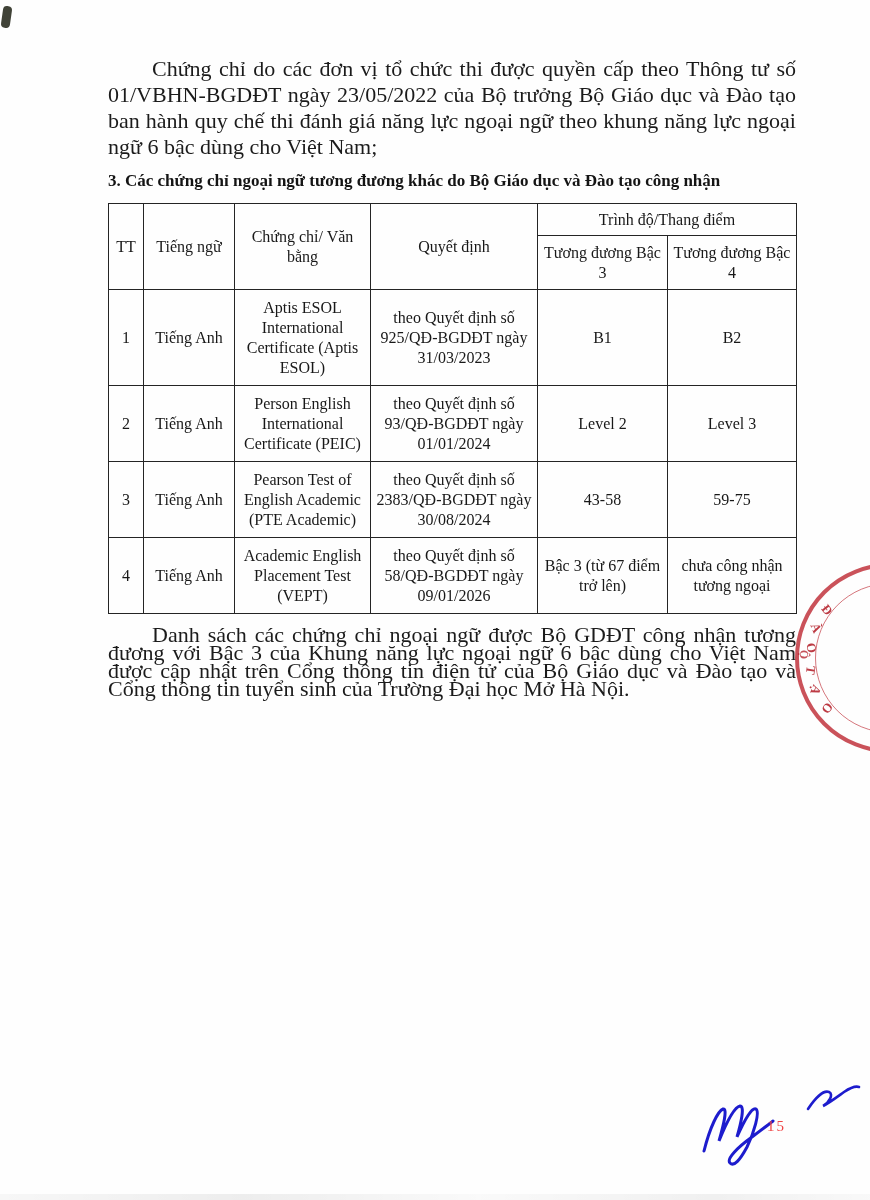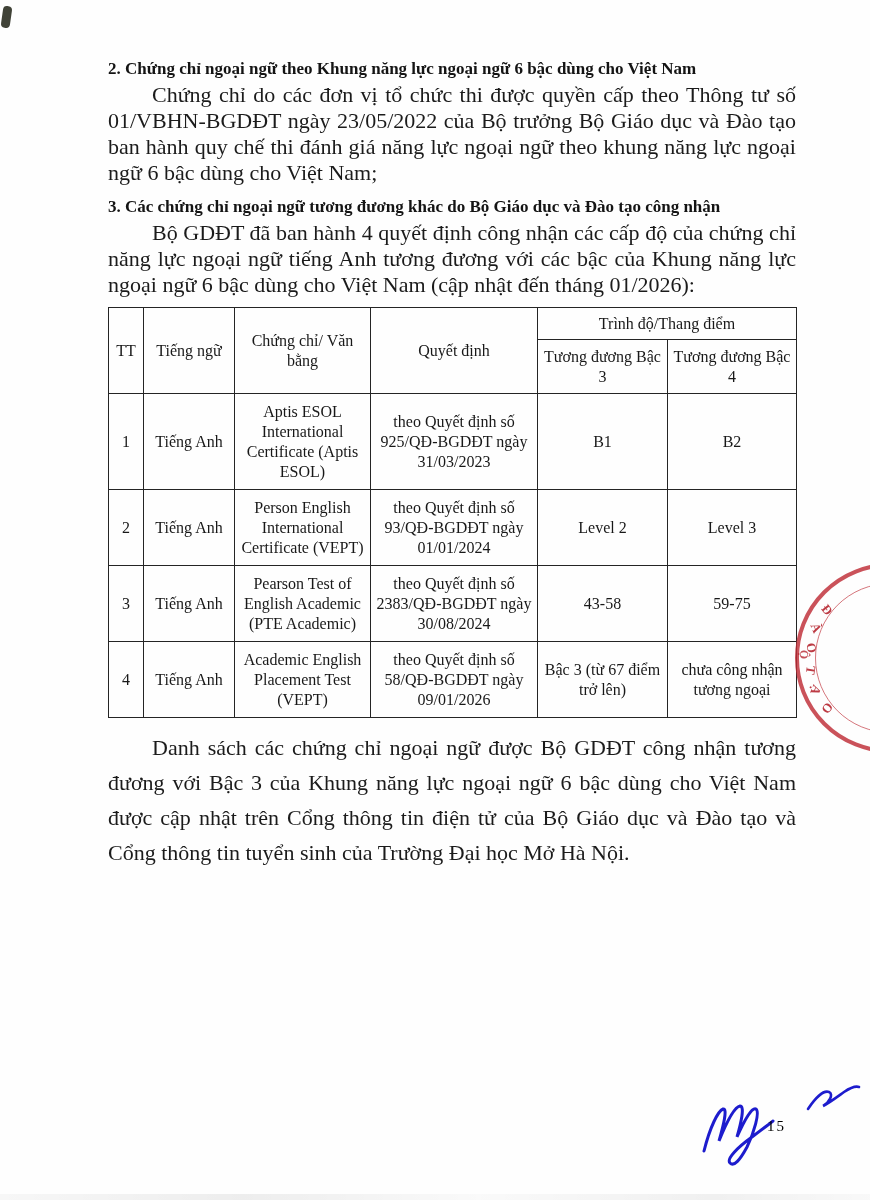--- a/index.html
+++ b/index.html
@@ -46,21 +46,21 @@
     border:1.8px solid #242424;
     text-align:center;
     vertical-align:middle;
     font-size:16px;
     line-height:20px;
     padding:2px 4px;
     color:#181818;
   }
   table.equiv-table th { font-weight:normal; }
   .closing { margin-top:12px; }
-  .closing p.doc-para { line-height:35px; }
+  .closing p.doc-para { line-height:18px; }
 
   
   .corner-speck {
     position:absolute; left:2px; top:6px;
     width:9px; height:22px;
     background:#2b2e21;
     border-radius:4px;
     transform:rotate(8deg);
     opacity:.9;
   }
@@ -99,40 +99,38 @@
     position:absolute; left:799px; top:647px;
     font-size:12px; font-weight:bold;
     color:rgba(182,38,48,.8);
     transform:rotate(95deg);
   }
 
   
   .sig-svg { position:absolute; left:690px; top:1075px; }
   .page-number {
     position:absolute; left:767px; top:1118px;
-    font-size:15px; color:#000000;
+    font-size:15px; color:#ef4444;
     letter-spacing:2px;
   }
 </style>
 </head>
 <body>
 
 <div class="corner-speck"></div>
 <div class="bottom-noise"></div>
 
 <div class="page-content">
 
-  <div class="doc-heading">2. Chứng chỉ ngoại ngữ theo Khung năng lực ngoại ngữ 6 bậc dùng cho Việt Nam</div>
 
   <p class="doc-para">Chứng chỉ do các đơn vị tổ chức thi được quyền cấp theo Thông tư số 01/VBHN-BGDĐT ngày 23/05/2022 của Bộ trưởng Bộ Giáo dục và Đào tạo ban hành quy chế thi đánh giá năng lực ngoại ngữ theo khung năng lực ngoại ngữ 6 bậc dùng cho Việt Nam;</p>
 
 
   <div class="doc-heading h3">3. Các chứng chỉ ngoại ngữ tương đương khác do Bộ Giáo dục và Đào tạo công nhận</div>
 
-  <p class="doc-para">Bộ GDĐT đã ban hành 4 quyết định công nhận các cấp độ của chứng chỉ năng lực ngoại ngữ tiếng Anh tương đương với các bậc của Khung năng lực ngoại ngữ 6 bậc dùng cho Việt Nam (cập nhật đến tháng 01/2026):</p>
 
   <table class="equiv-table">
     <colgroup>
       <col style="width:35px">
         <col style="width:91px">
         <col style="width:136px">
       <col style="width:167px">
         <col style="width:130px">
         <col style="width:129px">
     </colgroup>
@@ -154,21 +152,21 @@
         <td>1</td>
         <td>Tiếng Anh</td>
         <td>Aptis ESOL International Certificate (Aptis ESOL)</td>
         <td>theo Quyết định số 925/QĐ-BGDĐT ngày 31/03/2023</td>
         <td>B1</td>
         <td>B2</td>
       </tr>
       <tr style="height:76px">
         <td>2</td>
         <td>Tiếng Anh</td>
-        <td>Person English International Certificate (VEPT)</td>
+        <td>Person English International Certificate (PEIC)</td>
         <td>theo Quyết định số 93/QĐ-BGDĐT ngày 01/01/2024</td>
         <td>Level 2</td>
         <td>Level 3</td>
       </tr>
       <tr style="height:76px">
         <td>3</td>
         <td>Tiếng Anh</td>
         <td>Pearson Test of English Academic (PTE Academic)</td>
         <td>theo Quyết định số 2383/QĐ-BGDĐT ngày 30/08/2024</td>
         <td>43-58</td>

